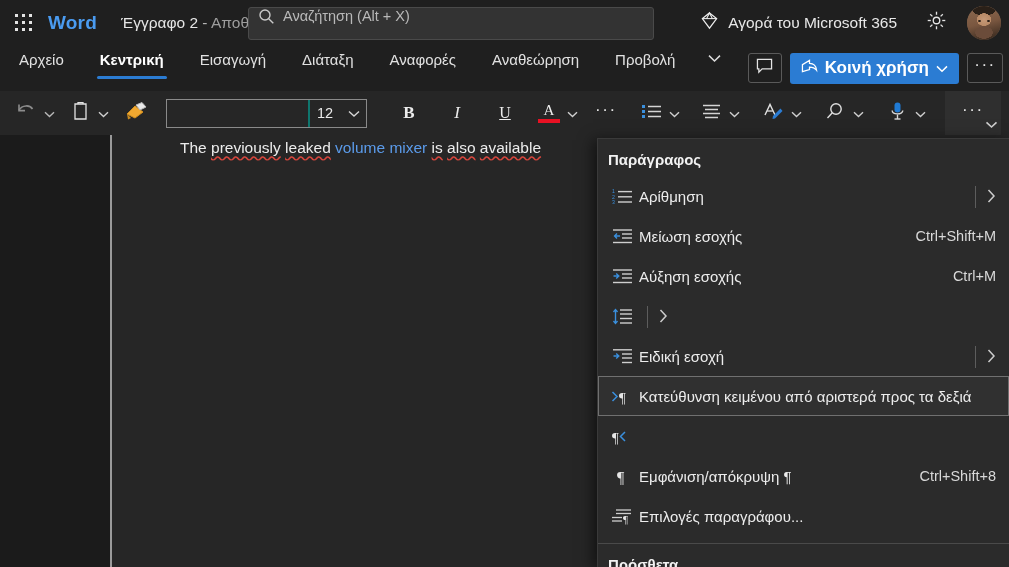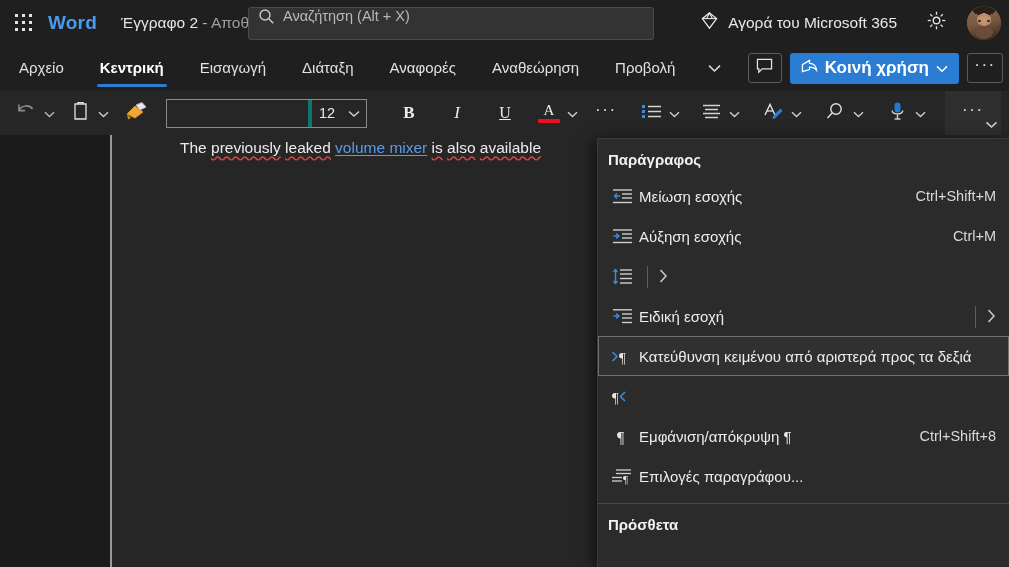--- a/index.html
+++ b/index.html
@@ -82,21 +82,21 @@
     position: absolute; width: 3px; height: 2px; background: #241a13;
     border-radius: 50%; top: 14px;
   }
   #avatar .eyeL { left: 11px; }
   #avatar .eyeR { left: 20px; }
 
   
   #ribbon-tabs {
     position: absolute; left: 0; top: 45px; width: 1009px; height: 46px;
     background: #1f1f1f;
-    display: flex; align-items: center;
+    display: flex; align-items: flex-start;
   }
   .tab {
     position: relative;
     color: #e1e1e1; font-size: 15px;
     padding: 6px 2px 7px;
     margin: 0 16px;
     cursor: pointer; white-space: nowrap;
   }
   .tab:first-child { margin-left: 17px; }
   .tab.active { color: #ffffff; font-weight: bold; }
@@ -160,21 +160,21 @@
   #font-name-box {
     width: 141px; display: flex; align-items: center;
     justify-content: space-between; padding: 0 6px 0 8px;
     cursor: pointer;
     margin-top: 40px;
   }
   #font-name-box .txt { color: #eaeaea; font-size: 14.5px; }
   #font-size-box {
     width: 58px; display: flex; align-items: center;
     justify-content: space-between; padding: 0 6px 0 7px;
-    border-left: 4px solid #0f766e; cursor: pointer;
+    border-left: 2px solid #0f766e; cursor: pointer;
   }
   #font-size-box .txt { color: #eaeaea; font-size: 14.5px; }
   .bold-g { color: #ececec; font-size: 17px; font-weight: bold; font-family: "Liberation Serif", serif; }
   .ital-g { color: #ececec; font-size: 17px; font-style: italic; font-family: "Liberation Serif", serif; }
   .und-g  { color: #ececec; font-size: 16px; font-family: "Liberation Serif", serif; text-decoration: underline; }
   .dots-g { color: #e4e4e4; font-size: 17px; letter-spacing: 1.6px; padding-bottom: 7px; }
   #toolbar-more-group { background: #2f2f2f; height: 44px; display: flex; align-items: center; padding: 0 12px; }
   #toolbar-collapse {
     position: absolute; right: 8px; bottom: 2px;
     width: 20px; height: 18px;
@@ -205,21 +205,20 @@
     white-space: nowrap;
     font-family: "Liberation Sans", sans-serif;
   }
   .sq {
     text-decoration: underline wavy #d6453c;
     text-decoration-skip-ink: none;
     text-underline-offset: 2px;
   }
   .lnk {
     color: #5b9bea;
-    text-decoration: underline;
     text-underline-offset: 2px;
   }
 
   
   #menu {
     position: absolute; left: 597px; top: 138px;
     width: 412px; height: 429px;
     background: #2b2b2b;
     border-left: 1px solid #3a3a3a;
     border-top: 1px solid #3a3a3a;
@@ -618,20 +617,40 @@
   <div id="doc-edge"></div>
   <div id="doc-page">
     <div id="doc-para"><span>The </span><span class="sq">previously</span><span> </span><span class="sq">leaked</span><span> </span><span class="lnk">volume mixer</span><span> </span><span class="sq">is</span><span> </span><span class="sq">also</span><span> </span><span class="sq">available</span></div>
   </div>
 </div>
 
 <div id="menu">
 
   <div class="menu-header">Παράγραφος</div>
 
+  <div class="menu-item">
+    <span class="mi-icon">
+      <svg width="21" height="17" viewBox="0 0 21 17">
+        <text x="0" y="5.4" font-size="5.2" fill="#3a8fdd" font-family="Liberation Sans, sans-serif">1</text>
+        <text x="0" y="10.6" font-size="5.2" fill="#3a8fdd" font-family="Liberation Sans, sans-serif">2</text>
+        <text x="0" y="15.8" font-size="5.2" fill="#3a8fdd" font-family="Liberation Sans, sans-serif">3</text>
+        <g stroke="#cfcfcf" stroke-width="1.4">
+            <line x1="6" y1="3.6" x2="20" y2="3.6"></line>
+            <line x1="6" y1="8.8" x2="20" y2="8.8"></line>
+            <line x1="6" y1="14" x2="20" y2="14"></line>
+          </g>
+      </svg>
+    </span>
+    <span class="mi-label">Αρίθμηση</span>
+    <span class="mi-sub">
+      <svg width="9" height="14" viewBox="0 0 9 14">
+          <path d="M1.5 1 L7 7 L1.5 13" fill="none" stroke="#cccccc" stroke-width="1.5"></path>
+        </svg>
+    </span>
+  </div>
 
   <div class="menu-item">
     <span class="mi-icon">
       <svg width="21" height="17" viewBox="0 0 21 17">
         <g stroke="#cfcfcf" stroke-width="1.4">
             <line x1="1" y1="2" x2="20" y2="2"></line>
             <line x1="10" y1="6" x2="20" y2="6"></line>
             <line x1="10" y1="10" x2="20" y2="10"></line>
             <line x1="1" y1="14.5" x2="20" y2="14.5"></line>
           </g>

